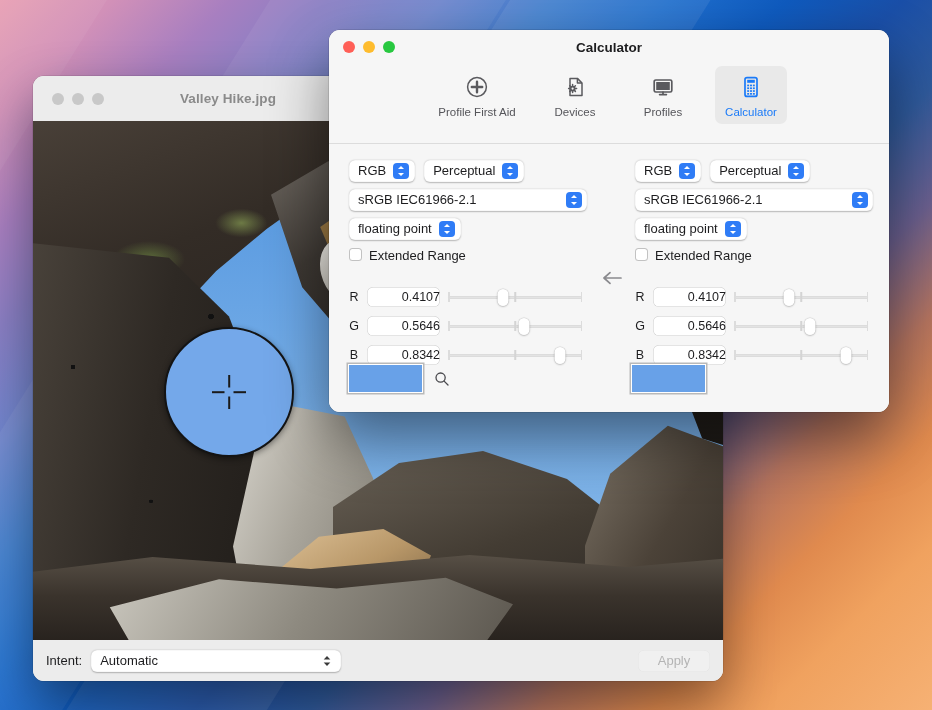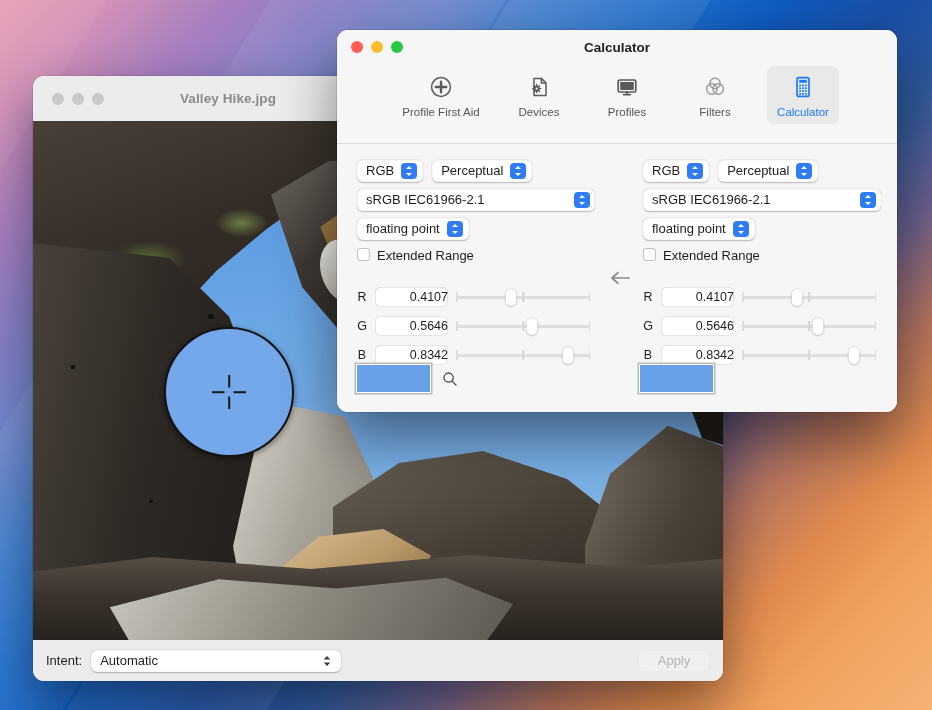--- a/index.html
+++ b/index.html
@@ -249,21 +249,21 @@
     color: #b4b4b4;
     font-size: 13px;
     display: inline-flex; align-items: center; justify-content: center;
     padding: 0 16px;
     box-shadow: inset 0 0 0 .5px rgba(0,0,0,.05);
   }
   .static-label { font-size: 13px; color: #1d1d1f; }
 
   
   #calc-window {
-    left: 337px; top: 30px;
+    left: 329px; top: 30px;
     width: 560px; height: 382px;
     background: #f6f6f6;
     box-shadow: 0 26px 60px rgba(0,0,0,.46), 0 0 0 .5px rgba(0,0,0,.2);
   }
   #calc-titlebar {
     height: 34px;
     display: flex; align-items: center;
     padding-left: 14px;
     position: relative;
     background: #f6f6f6;
@@ -476,30 +476,20 @@
         <span class="tbicon">
           <svg width="24" height="24" viewBox="0 0 24 24">
             <rect x="3.2" y="5" width="17.6" height="12" rx="1.6" fill="none" stroke="#5a5a5e" stroke-width="1.7"></rect>
             <rect x="5.2" y="7" width="13.6" height="8" fill="#5a5a5e"></rect>
             <path d="M12 17v2.4M8.6 19.6h6.8" stroke="#5a5a5e" stroke-width="1.7" stroke-linecap="round"></path>
           </svg>
         </span>
         <span class="tblabel">Profiles</span>
       </div>
 
-      <div class="tbitem">
-        <span class="tbicon">
-          <svg width="24" height="24" viewBox="0 0 24 24">
-            <circle cx="12" cy="8.4" r="5.2" fill="none" stroke="#9a9a9e" stroke-width="1.4"></circle>
-            <circle cx="8.8" cy="14" r="5.2" fill="none" stroke="#9a9a9e" stroke-width="1.4"></circle>
-            <circle cx="15.2" cy="14" r="5.2" fill="none" stroke="#9a9a9e" stroke-width="1.4"></circle>
-          </svg>
-        </span>
-        <span class="tblabel">Filters</span>
-      </div>
 
       <div class="tbitem active">
         <span class="tbicon">
           <svg width="24" height="24" viewBox="0 0 24 24">
             <rect x="6" y="2.6" width="12" height="18.8" rx="2" fill="none" stroke="#1a7af8" stroke-width="1.7"></rect>
             <rect x="8.2" y="4.8" width="7.6" height="3" fill="#1a7af8"></rect>
             <g fill="#1a7af8">
               <rect x="8.2" y="9.6" width="1.9" height="1.7"></rect>
               <rect x="11.05" y="9.6" width="1.9" height="1.7"></rect>
               <rect x="13.9" y="9.6" width="1.9" height="1.7"></rect>

